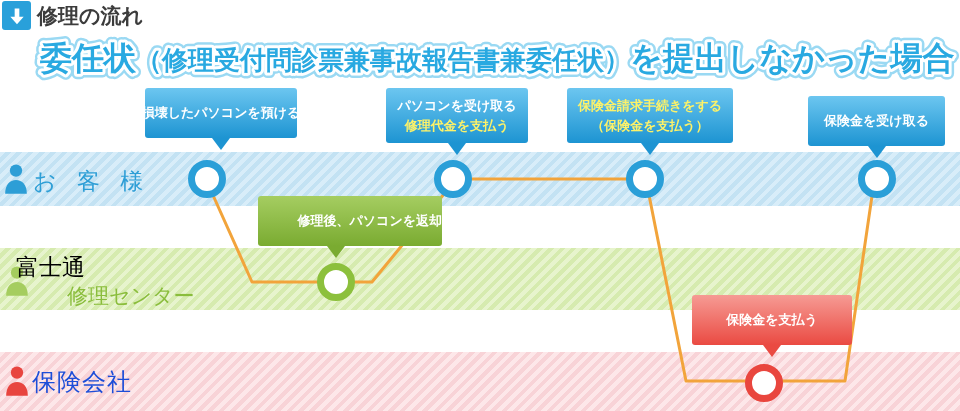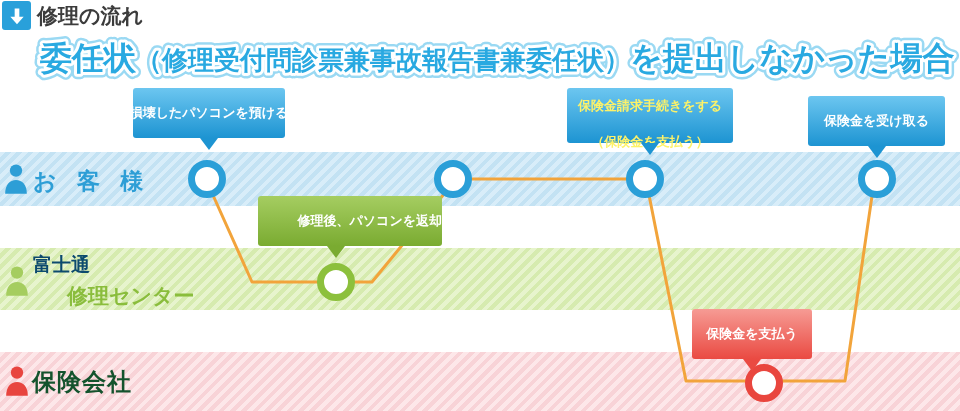--- a/index.html
+++ b/index.html
@@ -16,25 +16,25 @@
     position:absolute;left:37px;top:0;font-size:21px;font-weight:bold;color:#3c3c3c;line-height:32px;
   }
   .subtitle-svg{position:absolute;left:0;top:28px;}
   .sub-back{fill:none;stroke:#9ad9f3;stroke-width:11px;stroke-linejoin:round;stroke-linecap:round;}
   .sub-front{fill:#29a9e1;stroke:#ffffff;stroke-width:6px;stroke-linejoin:round;stroke-linecap:round;paint-order:stroke;}
   
   .lane{position:absolute;left:0;width:960px;}
   .lane-customer{top:152px;height:54px;background:repeating-linear-gradient(135deg,#d8edf9 0 4px,#c3e2f3 4px 8px);}
   .lane-fujitsu{top:248px;height:62px;background:repeating-linear-gradient(135deg,#e7f4cd 0 4px,#d6ebaf 4px 8px);}
   .lane-insurance{top:352px;height:59px;background:repeating-linear-gradient(135deg,#fde7e9 0 4px,#f8d3d7 4px 8px);}
-  .lane-label{position:absolute;font-weight:bold;z-index:2;white-space:nowrap;}
+  .lane-label{position:absolute;font-weight:normal;z-index:2;white-space:nowrap;}
   .lbl-customer{left:33px;top:166px;font-size:23px;letter-spacing:7px;color:#2d9ed6;}
-  .lbl-fujitsu1{left:33px;top:252px;font-size:19px;color:#0c4a6e;}
+  .lbl-fujitsu1{left:16px;top:252px;font-size:23px;color:#000000;}
   .lbl-fujitsu2{left:67px;top:282px;font-size:21px;color:#8abd3c;}
-  .lbl-insurance{left:32px;top:366px;font-size:24px;letter-spacing:1px;color:#14532d;}
+  .lbl-insurance{left:32px;top:366px;font-size:24px;letter-spacing:1px;color:#1d4ed8;}
   .person{position:absolute;z-index:2;}
   .person-customer{left:3px;top:164px;color:#2d9ed6;}
   .person-fujitsu{left:4px;top:264px;color:#a5cd5f;}
   .person-insurance{left:4px;top:363px;color:#e8453f;}
   
   .wires{position:absolute;left:0;top:0;z-index:3;}
   .wire{fill:none;stroke:#f2a43b;stroke-width:3px;stroke-linejoin:round;stroke-linecap:round;}
   
   .node{position:absolute;box-sizing:border-box;width:38px;height:38px;border-radius:50%;background:#fff;z-index:4;}
   .node-blue{border:7px solid #2a9fd8;}
@@ -49,28 +49,28 @@
   }
   .callout::after{
     content:"";position:absolute;top:100%;left:50%;margin-left:-9px;width:0;height:0;
     border-left:9px solid transparent;border-right:9px solid transparent;border-top:12px solid #1d94d2;
   }
   .co-blue{background:linear-gradient(#6cc6f0,#1d94d2);}
   .co-green{background:linear-gradient(#a5cd61,#7aab31);}
   .co-green::after{border-top-color:#7aab31;}
   .co-red{background:linear-gradient(#f69b94,#ea4a42);}
   .co-red::after{border-top-color:#ea4a42;}
-  .yellow-line{color:#fdf269;margin-top:16px;}
-  .co1{left:133px;top:88px;width:152px;height:50px;}
+  .yellow-line{color:#fdf269;}
+  .co1{left:145px;top:88px;width:152px;height:50px;}
   .co2{left:386px;top:88px;width:142px;height:55px;}
   .co3{left:567px;top:88px;width:166px;height:55px;}
   .co4{left:808px;top:96px;width:137px;height:50px;}
   .co5{left:258px;top:196px;width:184px;height:50px;align-items:flex-end;}
   .co5::after{left:calc(50% - 14px);}
-  .co6{left:692px;top:309px;width:120px;height:50px;}
+  .co6{left:692px;top:295px;width:160px;height:50px;}
 </style>
 </head>
 <body>
 
 <div class="stage">
 
   <div class="hdr-icon">
     <svg width="20" height="20" viewBox="0 0 24 24">
       <path d="M9.2 3h5.6v10h5.2L12 21.8 4 13h5.2z" fill="#ffffff"></path>
     </svg>
@@ -116,20 +116,24 @@
   <div class="node node-blue n1"></div>
   <div class="node node-blue n2"></div>
   <div class="node node-blue n3"></div>
   <div class="node node-blue n4"></div>
   <div class="node node-green n5"></div>
   <div class="node node-red n6"></div>
 
   <div class="callout co-blue co1">
     <span>損壊したパソコンを預ける</span>
   </div>
+  <div class="callout co-blue co2">
+    <span>パソコンを受け取る</span>
+    <span class="yellow-line">修理代金を支払う</span>
+  </div>
   <div class="callout co-blue co3">
     <span class="yellow-line">保険金請求手続きをする</span>
     <span class="yellow-line">（保険金を支払う）</span>
   </div>
   <div class="callout co-blue co4">
     <span>保険金を受け取る</span>
   </div>
   <div class="callout co-green co5">
     <span>修理後、パソコンを返却</span>
   </div>

